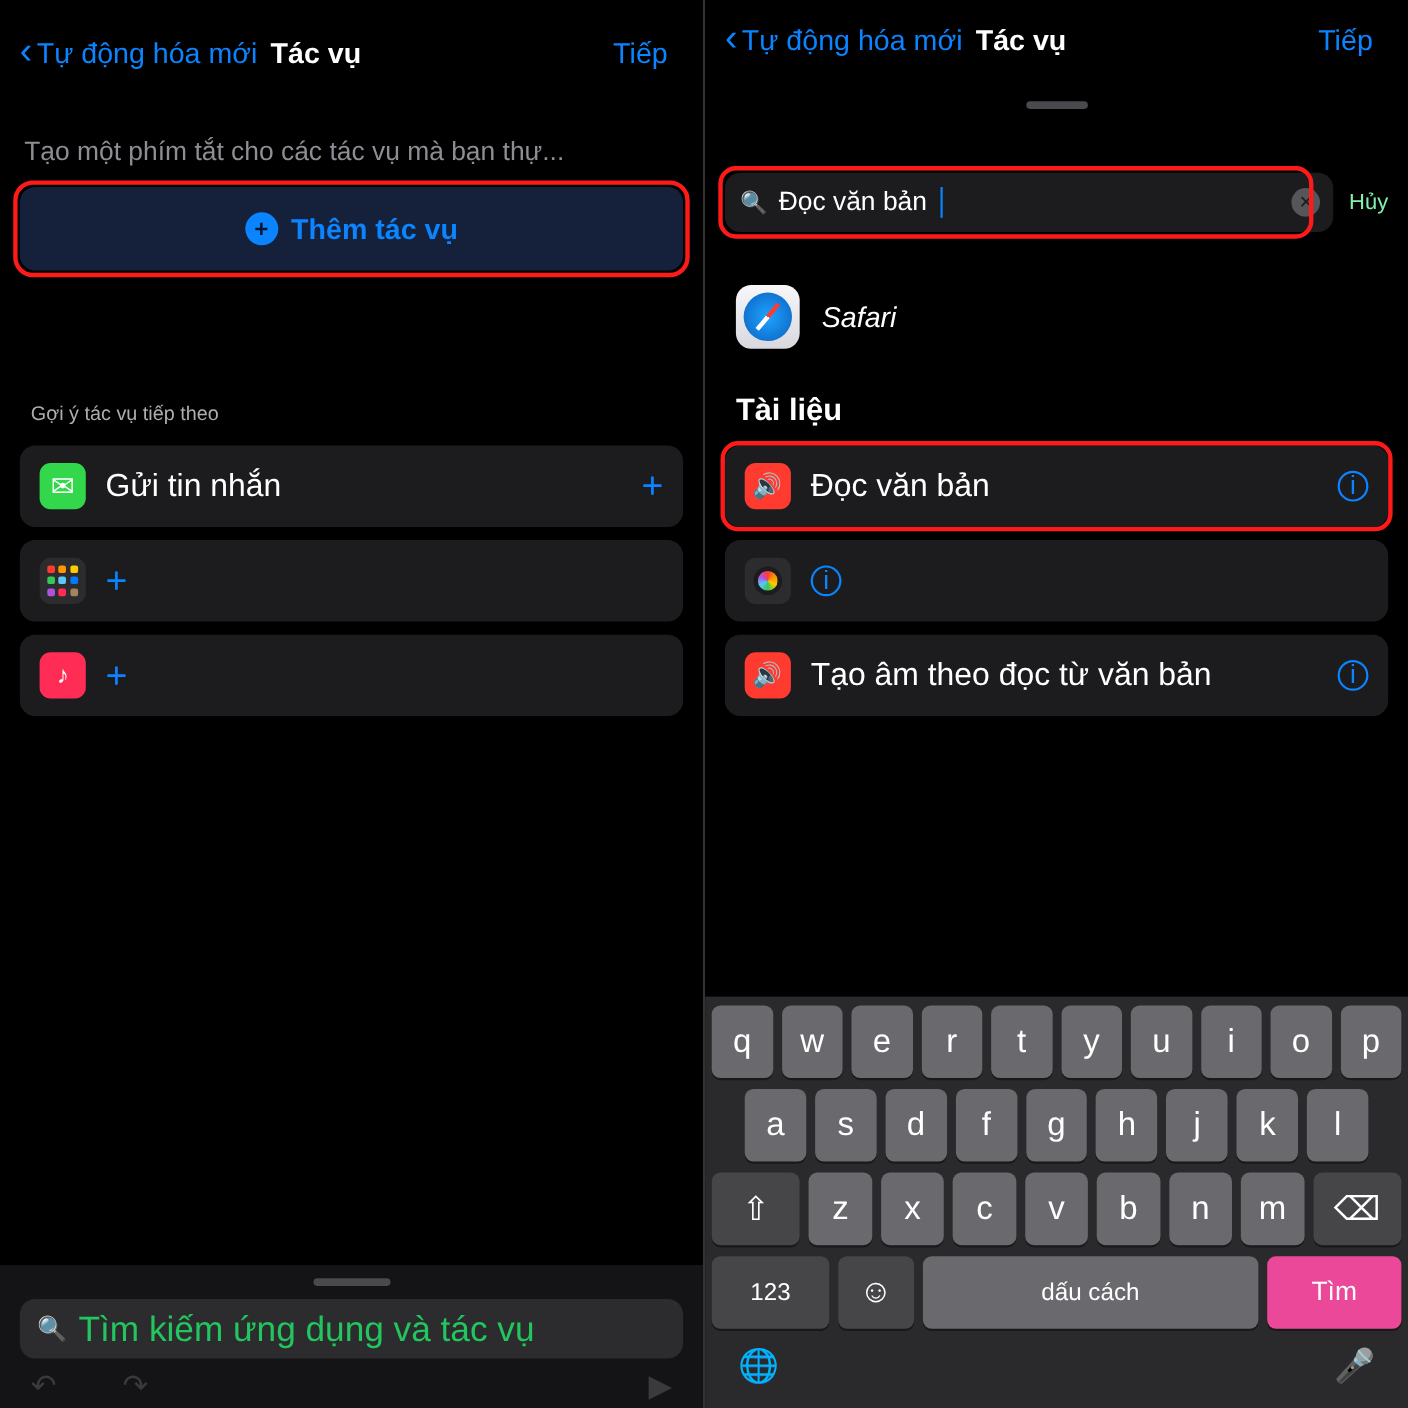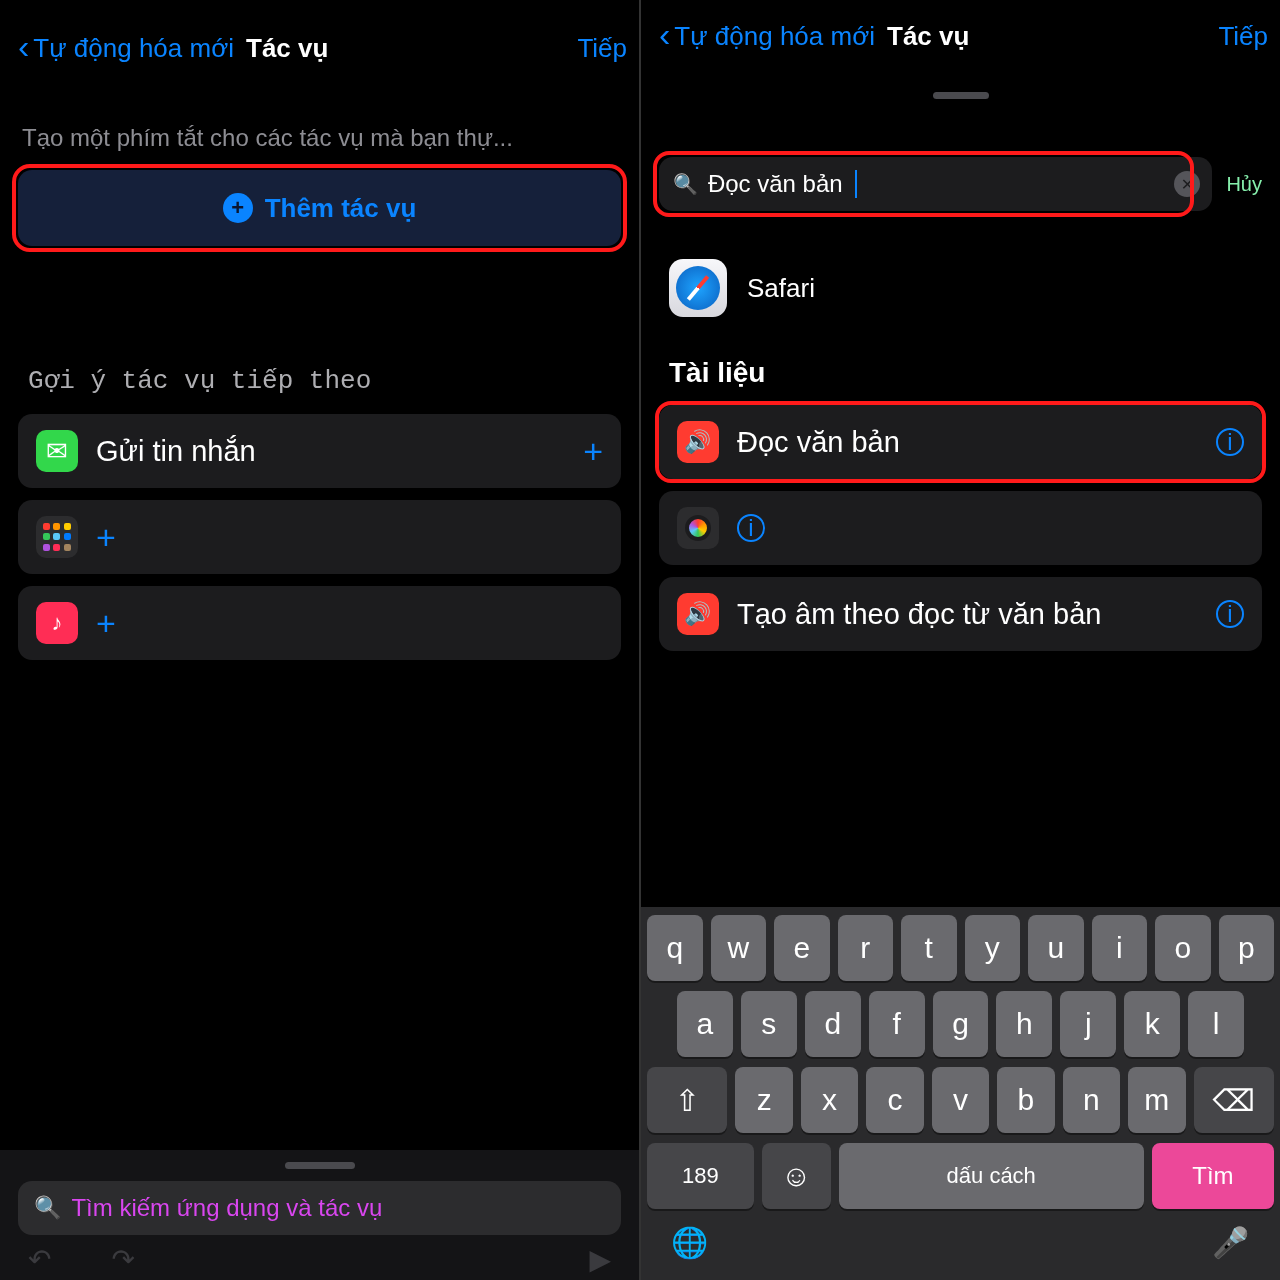--- a/index.html
+++ b/index.html
@@ -3,57 +3,57 @@
 <meta charset="utf-8">
 <style>
   * { box-sizing: border-box; margin: 0; padding: 0; font-family: -apple-system, "SF Pro Text", "Helvetica Neue", Arial, sans-serif; }
   body { background: #000; width: 1280px; height: 1280px; display: flex; }
   .pane { flex: 1; background: #000; position: relative; display: flex; flex-direction: column; }
   .pane-left { border-right: 2px solid #333; }
   .nav { height: 96px; display: flex; align-items: center; padding: 0 18px; position: relative; }
   .nav-back { color: #0a84ff; font-size: 26px; display: flex; align-items: center; gap: 4px; }
   .chev { font-size: 34px; line-height: 1; margin-top: -4px; }
   .nav-title { color: #fff; font-weight: 600; font-size: 26px; margin-left: 12px; }
-  .nav-next { color: #0a84ff; font-size: 26px; position: absolute; right: 12px; }
+  .nav-next { color: #0a84ff; font-size: 26px; position: absolute; right: 32px; }
   .desc { color: #8d8d93; font-size: 24px; padding: 28px 22px 18px; }
   .add-btn-wrap { padding: 0 18px; position: relative; }
   .add-btn { height: 76px; background: #15203a; border-radius: 14px; display: flex; align-items: center; justify-content: center; gap: 12px; color: #0a84ff; font-size: 26px; font-weight: 600; }
   .plus-circ { width: 30px; height: 30px; border-radius: 50%; background: #0a84ff; color: #0b1630; display: flex; align-items: center; justify-content: center; font-size: 22px; font-weight: 900; }
   .highlight-red { position: absolute; inset: -6px 12px; border: 4px solid #ff1a1a; border-radius: 18px; pointer-events: none; }
-  .section-head { color: #aeaeb2; font-size: 26px; padding: 0 28px; margin-top: 120px; margin-bottom: 18px; font-family: Liberation Mono, monospace; }
+  .section-head { color: #aeaeb2; font-size: 18px; padding: 0 28px; margin-top: 120px; margin-bottom: 18px; }
   .list { padding: 0 18px; }
   .row { height: 74px; background: #1c1c1e; border-radius: 14px; display: flex; align-items: center; padding: 0 18px; margin-bottom: 12px; position: relative; }
   .row .icon { width: 42px; height: 42px; border-radius: 10px; display: flex; align-items: center; justify-content: center; margin-right: 18px; flex-shrink:0; }
   .row .label { color: #fff; font-size: 29px; flex: 1; }
   .row .plus { color: #0a84ff; font-size: 34px; font-weight: 300; }
   .row .info { color: #0a84ff; font-size: 24px; border: 2px solid #0a84ff; border-radius: 50%; width: 28px; height: 28px; display:flex; align-items:center; justify-content:center; font-style: normal; }
   .ic-msg { background: #32d74b; color: #fff; font-size: 26px; }
   .ic-apps { background: #2c2c2e; }
   .ic-music { background: #ff2d55; color: #fff; font-size: 22px; }
   .ic-speak { background: #ff3b30; color: #fff; font-size: 22px; }
   .ic-circle { background: #2c2c2e; }
   .apps-grid { width:28px; height:28px; display:grid; grid-template-columns:repeat(3,1fr); gap:3px; }
   .apps-grid span{ width:7px;height:7px;border-radius:2px; }
   .bottom-bar { position:absolute; bottom:0; left:0; right:0; height:130px; background:#141416; padding-top:12px; }
   .grabber { width:70px; height:7px; background:#4a4a4e; border-radius:4px; margin:0 auto 12px; }
   .search-bottom { margin:0 18px; height:54px; background:#2c2c2e; border-radius:14px; display:flex; align-items:center; padding:0 16px; gap:10px; }
   .search-bottom .mag { color:#8d8d93; font-size:22px; }
-  .search-bottom .ph { color:#d946ef; font-size:24px;text-align:center; }
+  .search-bottom .ph { color:#22c55e; font-size:32px;text-align:center; }
   .bot-icons { display:flex; align-items:center; justify-content:space-between; padding:8px 28px 0; }
   .bot-icons span { color:#3a3a3e; font-size:28px; }
   
   .search-wrap { height:70px; display:flex; align-items:center; padding:0 18px; gap:14px; margin-top:50px; position:relative; }
   .search-field { flex:1; height:54px; background:#1c1c1e; border-radius:14px; display:flex; align-items:center; padding:0 14px; gap:10px; position:relative; }
   .search-field .mag{ color:#8d8d93; font-size:20px; }
   .search-field .txt{ color:#fff; font-size:24px; }
   .cursor{ display:inline-block; width:2px; height:28px; background:#0a84ff; margin-left:2px; vertical-align:middle; }
   .clear-btn{ position:absolute; right:12px; width:26px;height:26px;border-radius:50%; background:#55555a; color:#1c1c1e; display:flex; align-items:center; justify-content:center; font-size:16px; }
   .cancel-txt{ color:#86efac; font-size:20px; }
   .search-highlight{ position:absolute; left:12px; right:86px; top:2px; bottom:2px; border:4px solid #ff1a1a; border-radius:16px; pointer-events:none; }
-  .app-row{ display:flex; align-items:center; gap:20px; padding:40px 28px 10px; }
+  .app-row{ display:flex; align-items:center; gap:20px; padding:40px 28px 10px;font-style:italic; }
   .safari-icon{ width:58px;height:58px; border-radius:14px; background:linear-gradient(#f7f7fa,#d8d8de); display:flex; align-items:center; justify-content:center; }
   .safari-inner{ width:44px;height:44px;border-radius:50%; background:radial-gradient(circle,#1ea4ff 0%,#0a5fbf 100%); position:relative; }
   .safari-inner::after{ content:""; position:absolute; left:50%; top:50%; width:4px; height:30px; background:linear-gradient(#ff3b30 50%,#fff 50%); transform:translate(-50%,-50%) rotate(40deg); }
   .app-row .label{ color:#fff; font-size:26px; }
   .sec2-head{ color:#fff; font-size:28px; font-weight:600; padding:30px 28px 16px; }
   .row-highlight{ position:absolute; inset:-4px; border:4px solid #ff1a1a; border-radius:16px; pointer-events:none; }
   .grabber-right{ width:56px;height:7px;background:#4a4a4e;border-radius:4px; margin:20px auto 0; }
   
   .kbd{ position:absolute; bottom:0; left:0; right:0; background:#2a2a2c; padding:8px 6px 10px; }
   .krow{ display:flex; gap:8px; justify-content:center; margin-bottom:10px; }
@@ -216,21 +216,21 @@
       <div class="key">z</div>
       <div class="key">x</div>
       <div class="key">c</div>
       <div class="key">v</div>
       <div class="key">b</div>
       <div class="key">n</div>
       <div class="key">m</div>
       <div class="key dark wide">⌫</div>
     </div>
     <div class="krow r4">
-      <div class="key dark wide" style="font-size:22px">189</div>
+      <div class="key dark wide" style="font-size:22px">123</div>
       <div class="key dark" style="flex:0.9">☺</div>
       <div class="key space">dấu cách</div>
       <div class="key srch">Tìm</div>
     </div>
     <div class="krow r5">
       <span>🌐</span>
       <span>🎤</span>
     </div>
   </div>
 </div>

